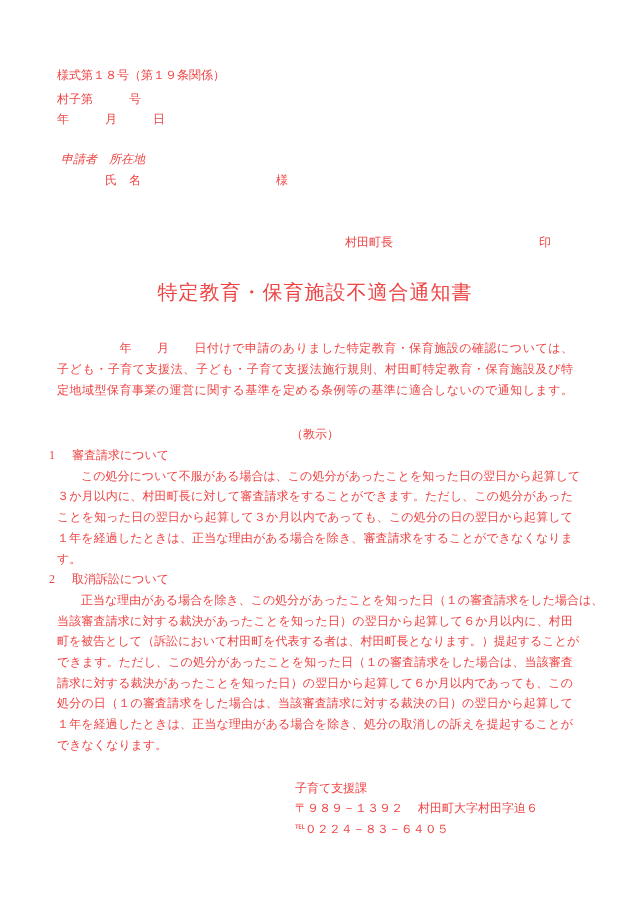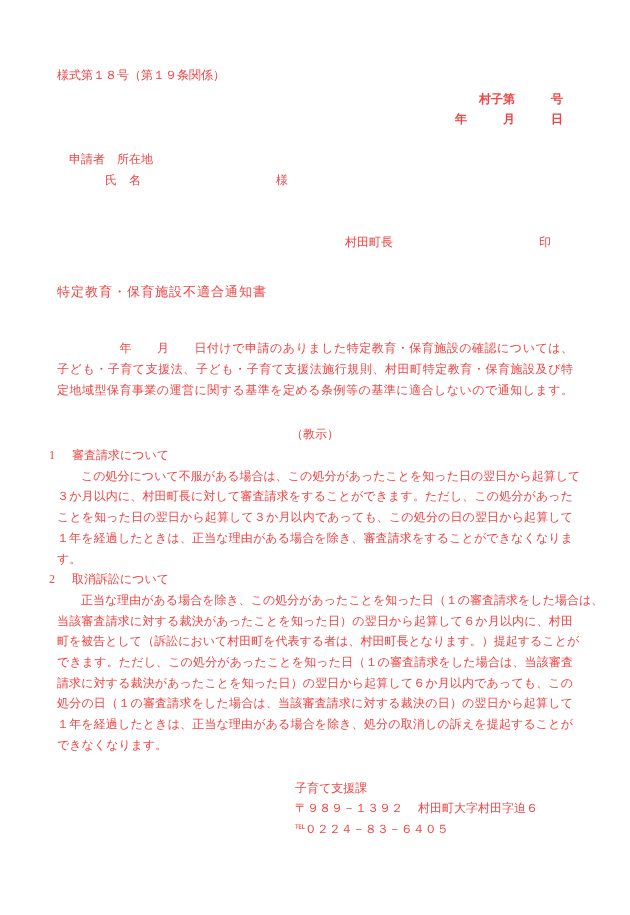--- a/index.html
+++ b/index.html
@@ -22,43 +22,43 @@
   }
   .line { white-space: pre; }
   .just {
     white-space: pre;
     text-align: justify;
     text-align-last: justify;
     text-justify: inter-character;
   }
   .right-block {
     margin-top: 3px;
-    text-align: right;
-    font-weight: bold;
+    text-align: left;
   }
   .right-block .line { margin-right: 10px; }
   .applicant-block { margin-top: 19px; }
-  .applicant-row1 { margin-left: 12px; }
+  .applicant-row1 { margin-left: 4px; font-style: italic; }
   .applicant-row2 { margin-left: 48px; }
   .applicant-row2 .name-label {
     display: inline-block;
     width: 171px;
   }
   .issuer-row {
     margin-top: 41px;
     display: flex;
     align-items: baseline;
   }
   .issuer-name { margin-left: 288px; font-family: Liberation Mono, monospace; }
   .issuer-seal { margin-left: auto; margin-right: 22px; }
   .doc-title {
     margin-top: 27px;
-    font-size: 13px;
+    font-size: 20px;
     line-height: 24px;
     letter-spacing: 1px;
+    text-align: center;
     white-space: pre;
   }
   .intro-block { margin-top: 34px; }
   .note-heading { margin-top: 24px; text-align: center; }
   .section-head { display: flex; margin-left: -8px; }
   .sec-num {
     display: inline-block;
     width: 23px;
     flex: 0 0 23px;
   }

